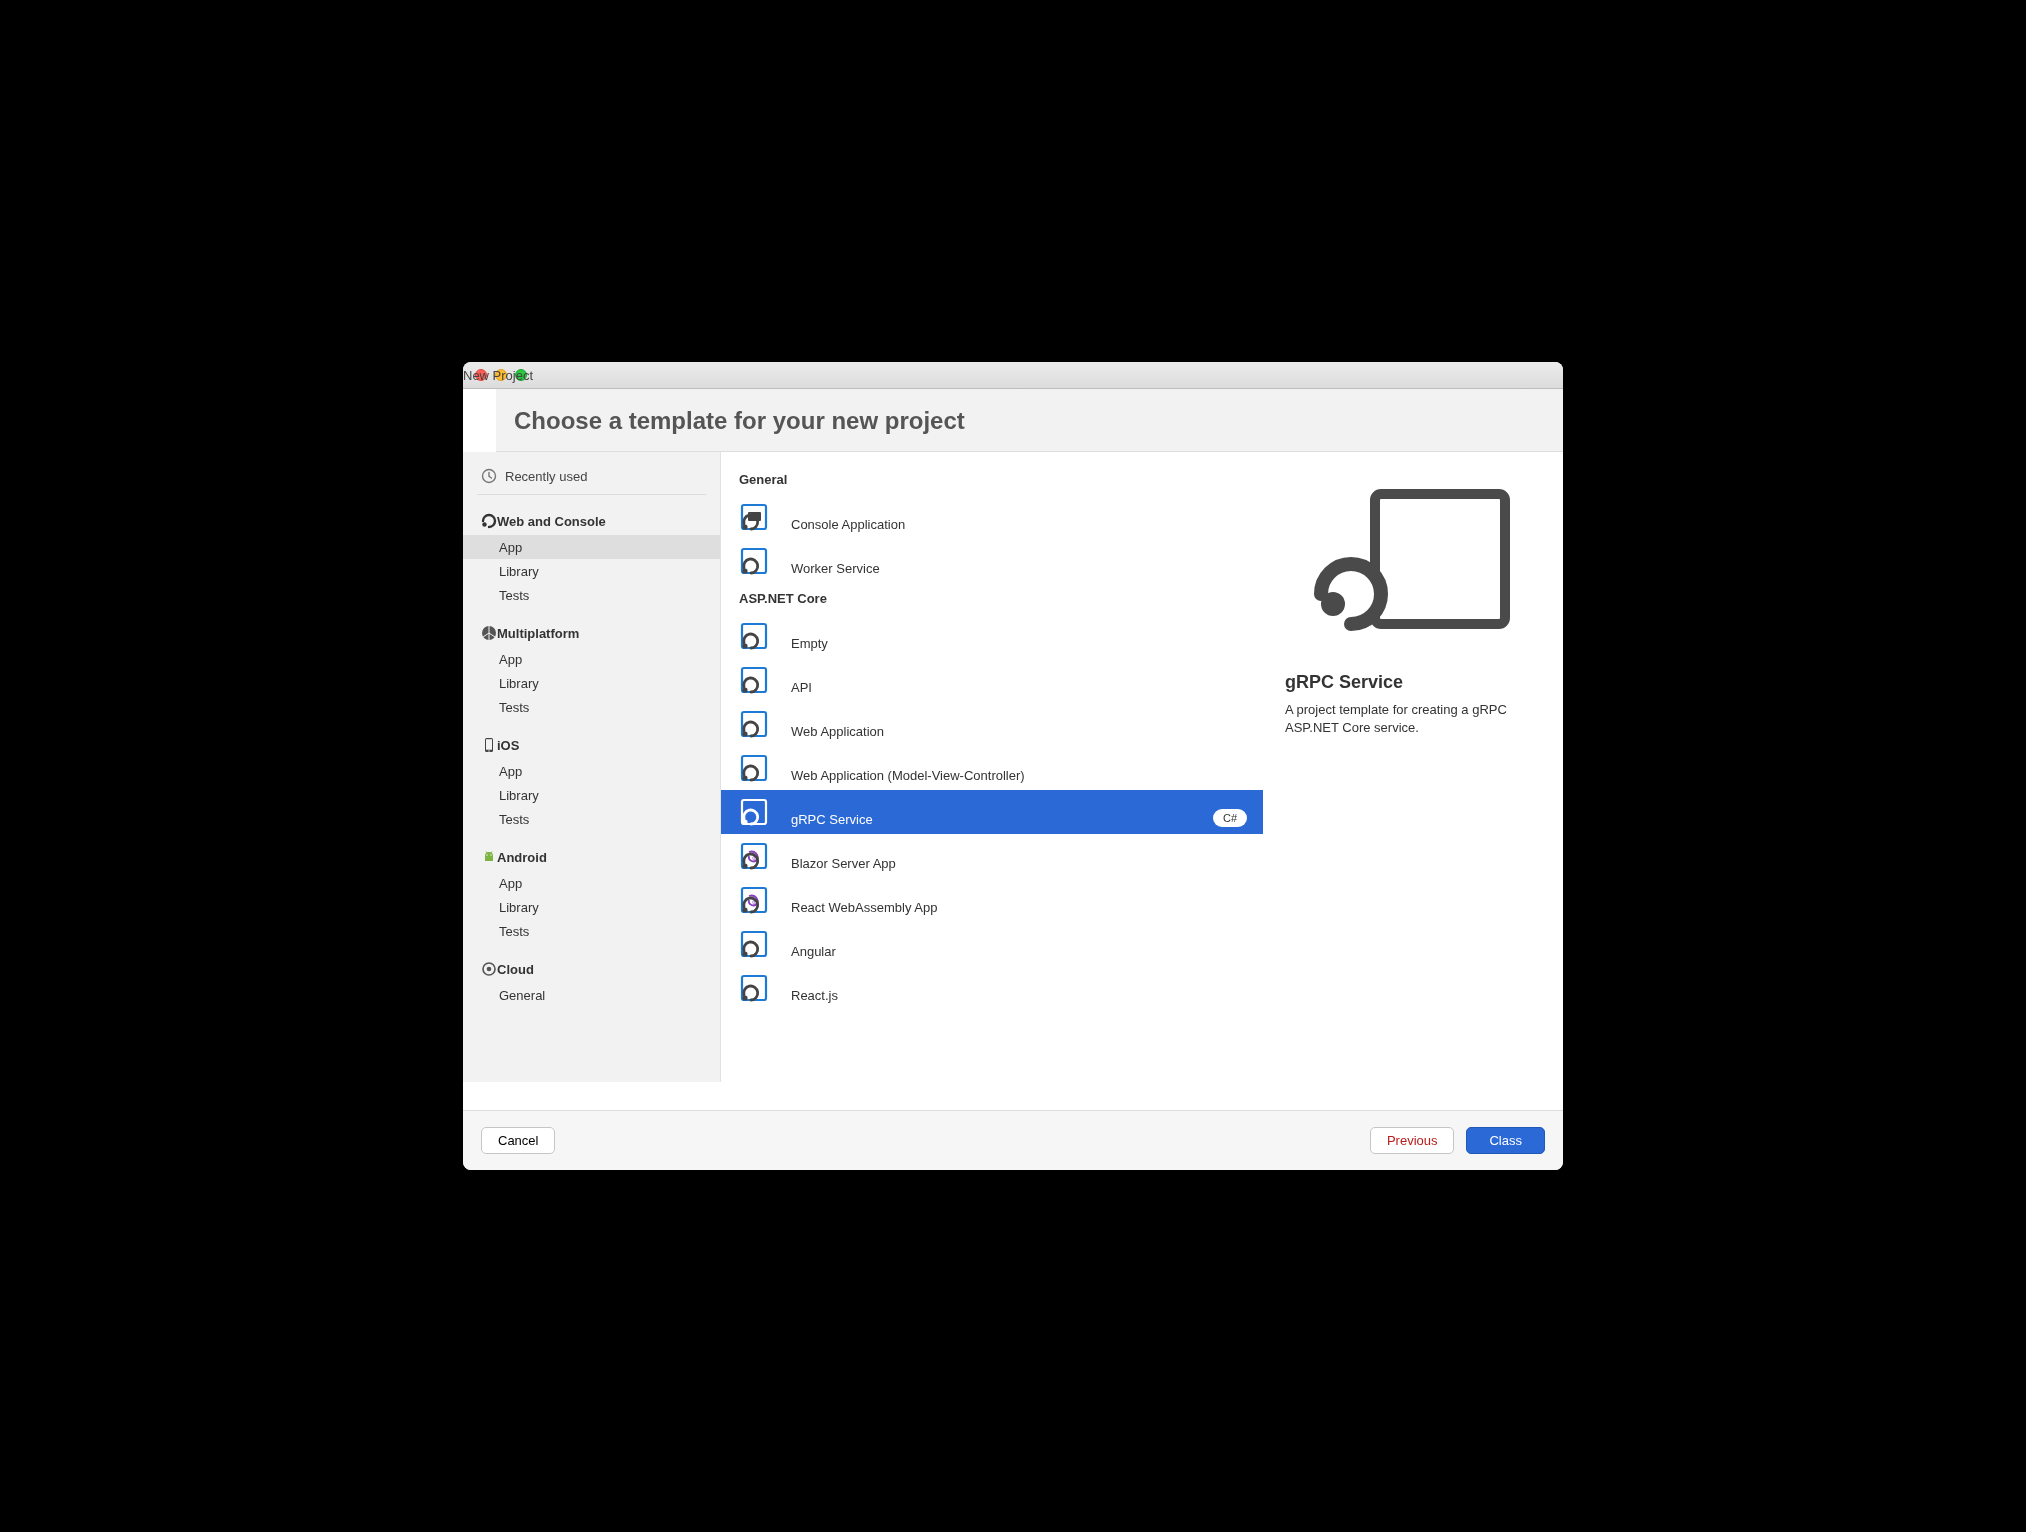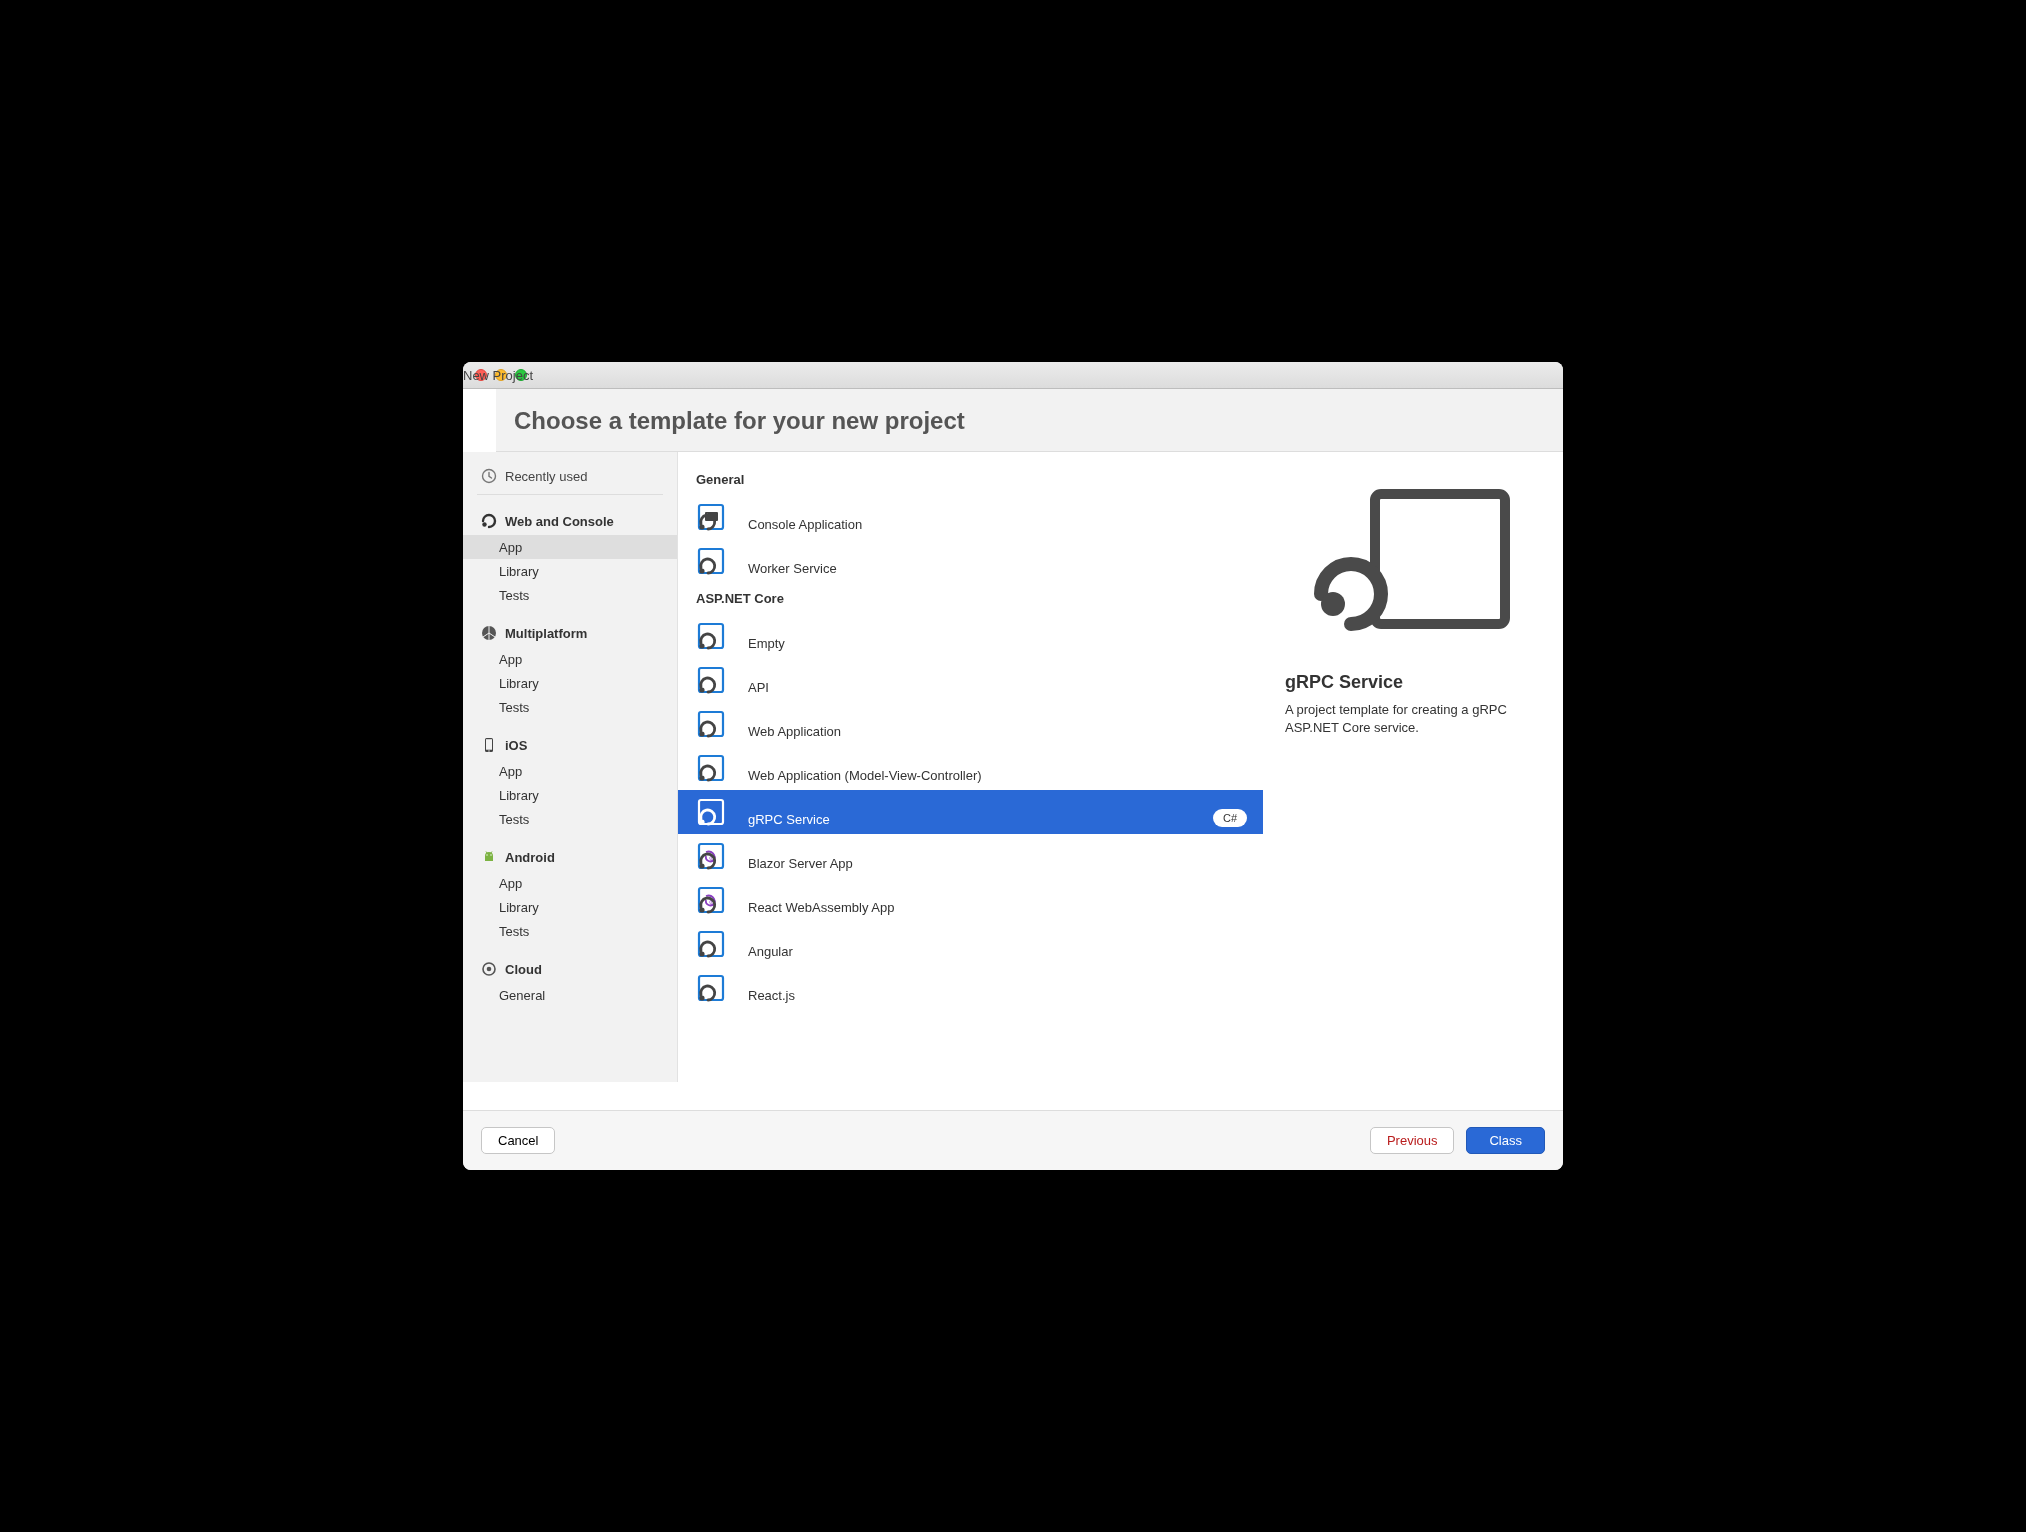--- a/index.html
+++ b/index.html
@@ -56,42 +56,42 @@
     font-size: 24px;
     font-weight: 700;
     color: #555;
   }
   .content {
     display: flex;
     flex: 1;
     min-height: 0;
   }
   .sidebar {
-    width: 215px;
+    width: 258px;
     background: #f2f2f2;
     border-right: 1px solid #e2e2e2;
     padding-top: 10px;
     overflow-y: auto;
   }
   .sb-recent {
     display: flex;
     align-items: center;
     gap: 8px;
     padding: 6px 18px 10px 18px;
     font-size: 13px;
     color: #444;
   }
   .sb-recent-sep {
     border-bottom: 1px solid #ddd;
     margin: 0 14px 10px 14px;
   }
   .sb-cat {
     display: flex;
     align-items: center;
-    gap: 8px;
+    gap: 0;
     padding: 8px 18px 6px 18px;
     font-size: 13px;
     font-weight: 700;
     color: #333;
   }
   .sb-item {
     padding: 4.5px 18px 4.5px 36px;
     font-size: 13px;
     color: #333;
     cursor: pointer;

